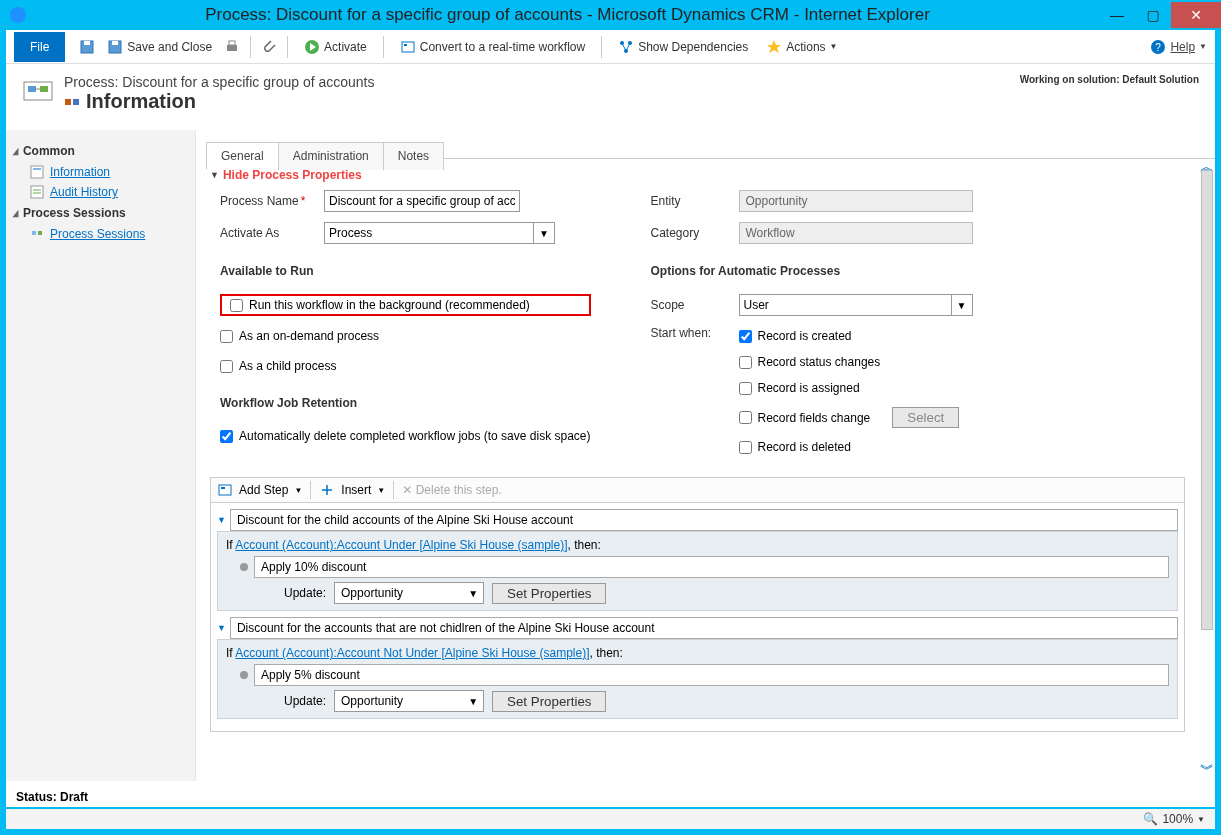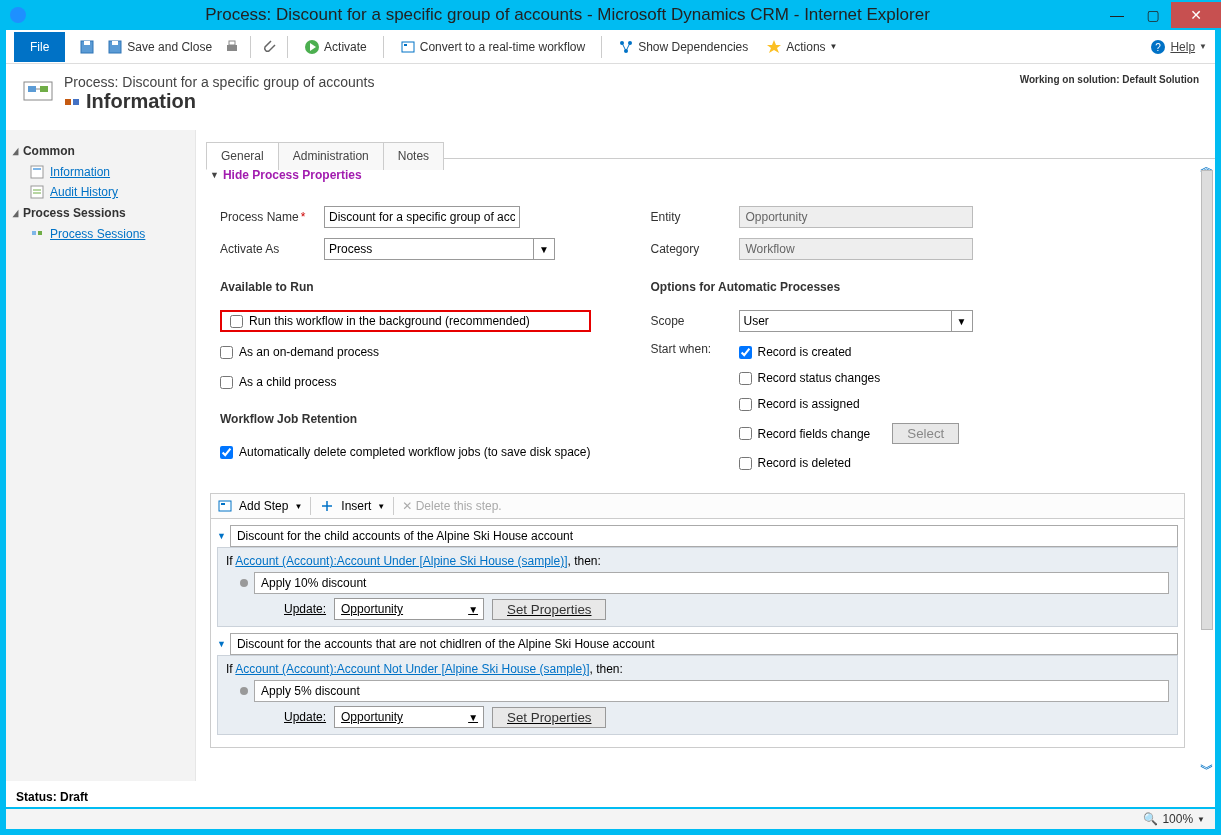--- a/index.html
+++ b/index.html
@@ -30,21 +30,21 @@
 .nav-icon { width: 14px; height: 14px; display: inline-block; }
 .content { flex: 1; background: #fff; position: relative; overflow: hidden; }
 .tabs { display: flex; border-bottom: 1px solid #ccc; margin-left: 10px; }
 .tab { padding: 6px 14px; border: 1px solid #ccc; border-bottom: none; margin-right: -1px; background: #f8f8f8; cursor: pointer; position: relative; top: 12px; color: #444; }
 .tab.active { background: #fff; border-bottom: 1px solid #fff; }
 .scroll-area { position: absolute; top: 28px; left: 0; right: 16px; bottom: 0; overflow: hidden; padding: 10px 14px; }
 .scroll-thumb { position: absolute; right: 2px; top: 40px; width: 12px; height: 460px; background: #ddd; border: 1px solid #bbb; }
 .scroll-up, .scroll-down { position: absolute; right: 0; width: 16px; height: 16px; color: #0072c6; font-size: 14px; text-align: center; cursor: pointer; }
 .scroll-up { top: 28px; }
 .scroll-down { bottom: 4px; }
-.sect-toggle { cursor: pointer; font-weight: 600; color: #a21caf; margin-bottom: 24px; display: flex; align-items: center; gap: 4px; }
+.sect-toggle { cursor: pointer; font-weight: 600; color: #ef4444; margin-bottom: 8px; display: flex; align-items: center; gap: 4px; }
 .sect-toggle::before { content: "▼"; font-size: 9px; color: #444; }
 .form-grid { display: flex; gap: 60px; margin-left: 10px; }
 .fcol { display: flex; flex-direction: column; gap: 10px; }
 .frow { display: flex; align-items: center; gap: 8px; }
 .flabel { width: 96px; color: #333; }
 .req { color: #c00; margin-left: 2px; }
 .finput { border: 1px solid #999; height: 22px; padding: 0 4px; width: 196px; font-size: 12px; background: #fff; }
 .fselect { border: 1px solid #999; height: 22px; width: 231px; padding-left: 4px; background: #fff; display: flex; align-items: center; justify-content: space-between; cursor: pointer; }
 .fselect.wide { width: 234px; }
 .freadonly { border: 1px solid #bbb; background: #eee; height: 22px; padding: 0 6px; width: 234px; display: flex; align-items: center; color: #666; }
@@ -62,21 +62,21 @@
 .stage { margin-bottom: 6px; }
 .stage-hdr { display: flex; align-items: center; gap: 4px; background: #fff; }
 .stage-hdr .tri { font-size: 9px; color: #0072c6; cursor: pointer; }
 .stage-title { border: 1px solid #aaa; height: 22px; flex: 1; padding: 0 6px; display: flex; align-items: center; background: #fff; }
 .stage-body { background: #e9eef3; border: 1px solid #cbd2da; padding: 6px 8px; margin-top: 0; }
 .cond-line { margin-bottom: 4px; }
 .cond-link { color: #0072c6; text-decoration: underline; cursor: pointer; }
 .sub-step { display: flex; align-items: center; gap: 6px; margin: 4px 0 4px 14px; }
 .sub-step .dot { width: 8px; height: 8px; background: #999; border-radius: 50%; }
 .sub-title { border: 1px solid #aaa; flex: 1; height: 22px; padding: 0 6px; display: flex; align-items: center; background: #fff; }
-.upd-row { display: flex; align-items: center; gap: 8px; margin: 4px 0 0 58px; text-decoration: underline; }
+.upd-row { display: flex; align-items: center; gap: 8px; margin: 4px 0 0 58px; }
 .upd-sel { border: 1px solid #999; height: 22px; width: 150px; padding-left: 6px; background: #fff; display: flex; align-items: center; justify-content: space-between; cursor: pointer; }
 .status-bar { position: absolute; left: 6px; right: 6px; bottom: 28px; height: 20px; display: flex; align-items: center; padding: 0 10px; font-size: 12px; background: #fff; }
 .status-lbl { font-weight: 600; }
 .ie-status { position: absolute; left: 6px; right: 6px; bottom: 6px; height: 22px; border-top: 2px solid #00bcf2; background: #f4f4f4; display: flex; align-items: center; padding: 0 10px; }
 .zoom { margin-left: auto; display: flex; align-items: center; gap: 4px; color: #333; }
 </style>
 </head>
 <body>
 
 <div class="titlebar">

